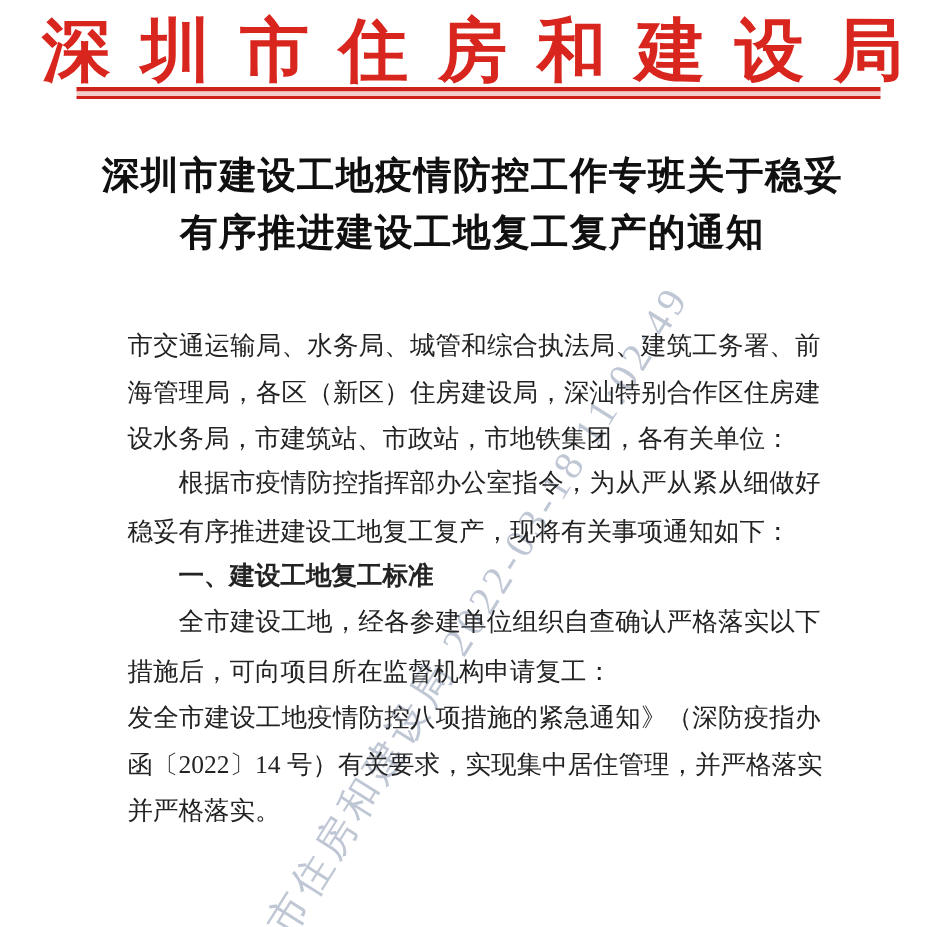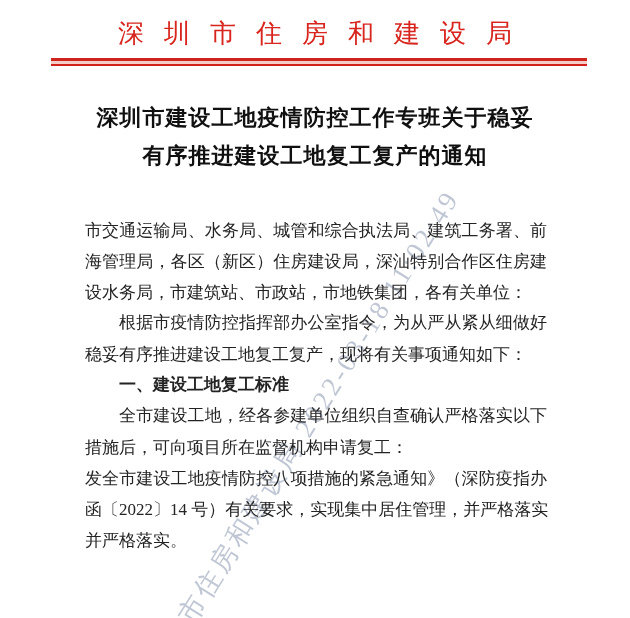--- a/index.html
+++ b/index.html
@@ -29,23 +29,23 @@
     z-index: 1;
     font-weight: 400;
   }
   
   .letterhead {
     position: absolute;
     top: 12px;
     left: 0;
     width: 630px;
     text-align: center;
-    font-size: 26px;
+    font-size: 46px;
     line-height: 44px;
-    font-weight: 400;
+    font-weight: 700;
     color: #d8251e;
     letter-spacing: 20px;
     text-indent: 20px;
     white-space: nowrap;
     z-index: 2;
   }
   .rule-thick {
     position: absolute;
     left: 51px;
     top: 58px;
@@ -73,21 +73,21 @@
     z-index: 2;
   }
   
   .doc-title {
     position: absolute;
     top: 99px;
     left: 0;
     width: 630px;
     margin: 0;
     text-align: center;
-    font-size: 22px;
+    font-size: 25px;
     line-height: 38px;
     font-weight: 700;
     color: #101010;
     letter-spacing: 1px;
     z-index: 2;
   }
   
   .body-text {
     position: absolute;
     left: 85px;

